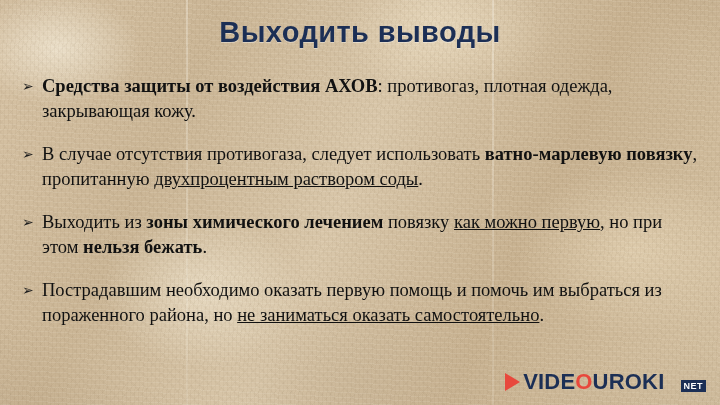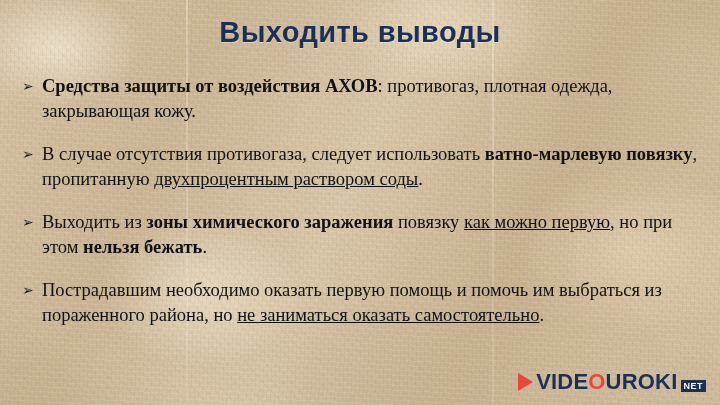--- a/index.html
+++ b/index.html
@@ -128,21 +128,21 @@
     color: #1c2f55;
     letter-spacing: 0.2px;
   }
   .logo-text .accent { color: #e8483c; }
   .logo-net {
     font-size: 9px;
     font-weight: bold;
     color: #ffffff;
     background: #1c2f55;
     padding: 1px 3px;
-    margin-left: 3px;
+    margin-left: 16px;
     align-self: flex-end;
     margin-bottom: 3px;
     letter-spacing: 0.5px;
   }
 </style>
 </head>
 <body>
 
 <div class="slide">
   <div class="texture"></div>
@@ -156,21 +156,21 @@
     <div class="bullet">
       <div class="marker">➢</div>
       <div class="text"><b>Средства защиты от воздействия АХОВ</b><span>: противогаз, плотная одежда, закрывающая кожу.</span></div>
     </div>
     <div class="bullet">
       <div class="marker">➢</div>
       <div class="text"><span>В случае отсутствия противогаза, следует использовать </span><b>ватно-марлевую повязку</b><span>, пропитанную </span><u>двухпроцентным раствором соды</u><span>.</span></div>
     </div>
     <div class="bullet">
       <div class="marker">➢</div>
-      <div class="text"><span>Выходить из </span><b>зоны химического заражения</b><span> повязку </span><u>как можно первую</u><span>, но при этом </span><b>нельзя бежать</b><span>.</span></div>
+      <div class="text"><span>Выходить из </span><b>зоны химического лечением</b><span> повязку </span><u>как можно первую</u><span>, но при этом </span><b>нельзя бежать</b><span>.</span></div>
     </div>
     <div class="bullet">
       <div class="marker">➢</div>
       <div class="text"><span>Пострадавшим необходимо оказать первую помощь и помочь им выбраться из пораженного района, но </span><u>не заниматься оказать самостоятельно</u><span>.</span></div>
     </div>
   </div>
 
   <div class="logo">
     <span class="logo-play"></span>
     <span class="logo-text"><span>VIDE</span><span class="accent">O</span><span>UROKI</span></span>

